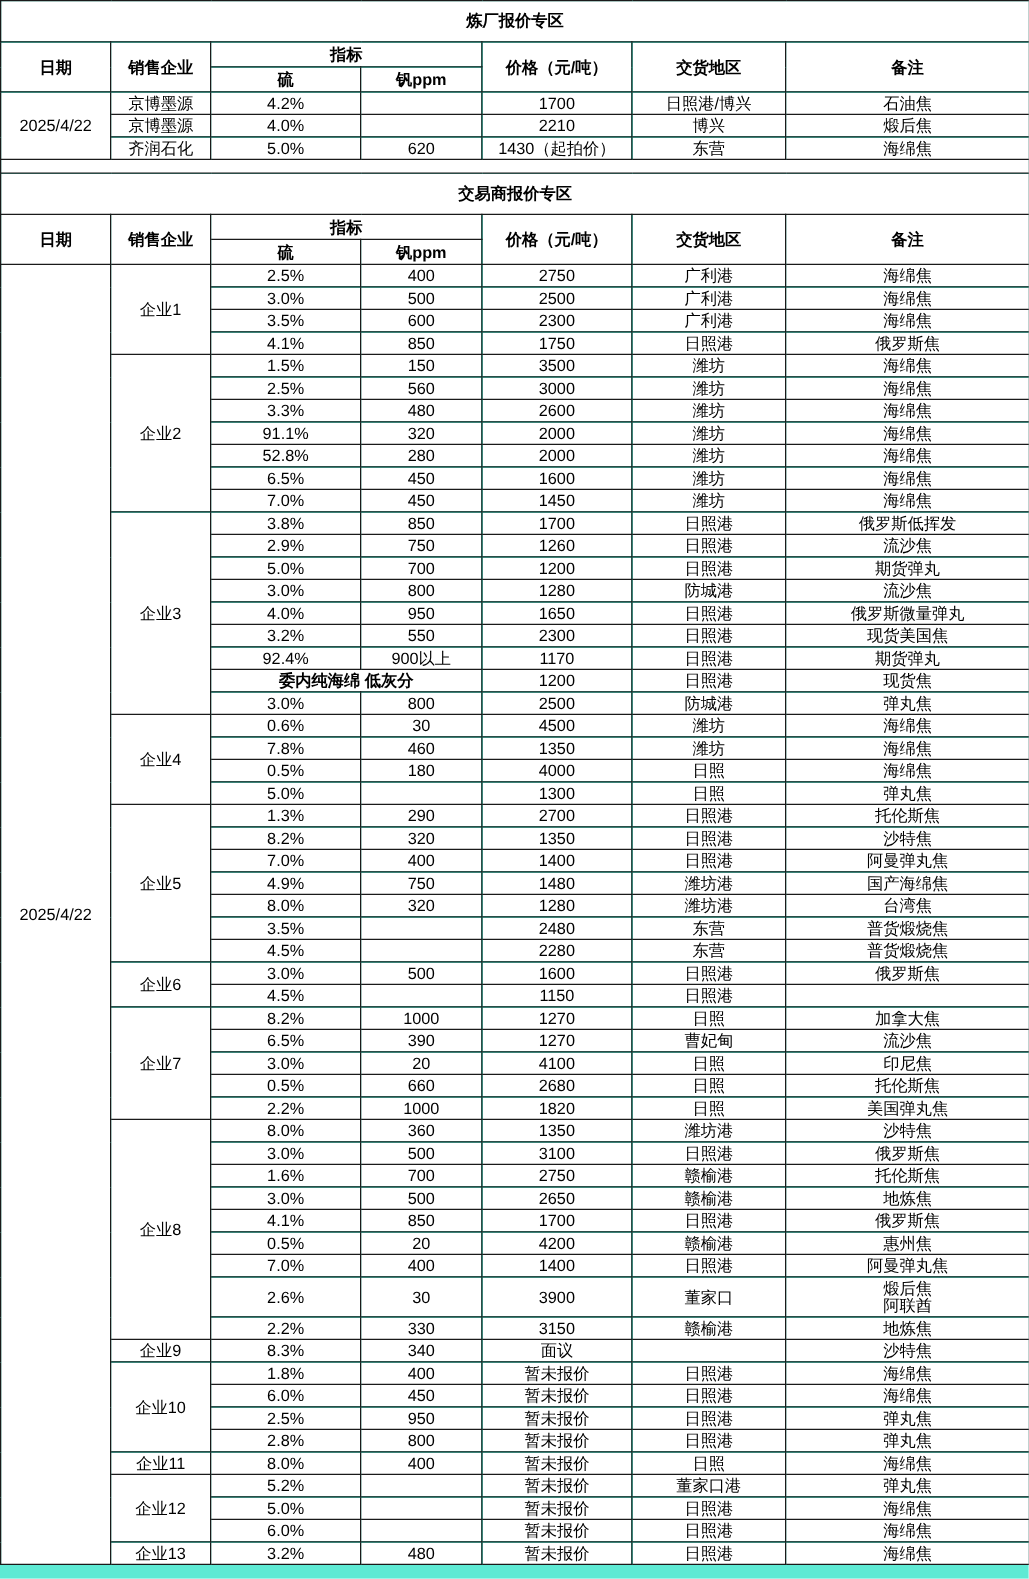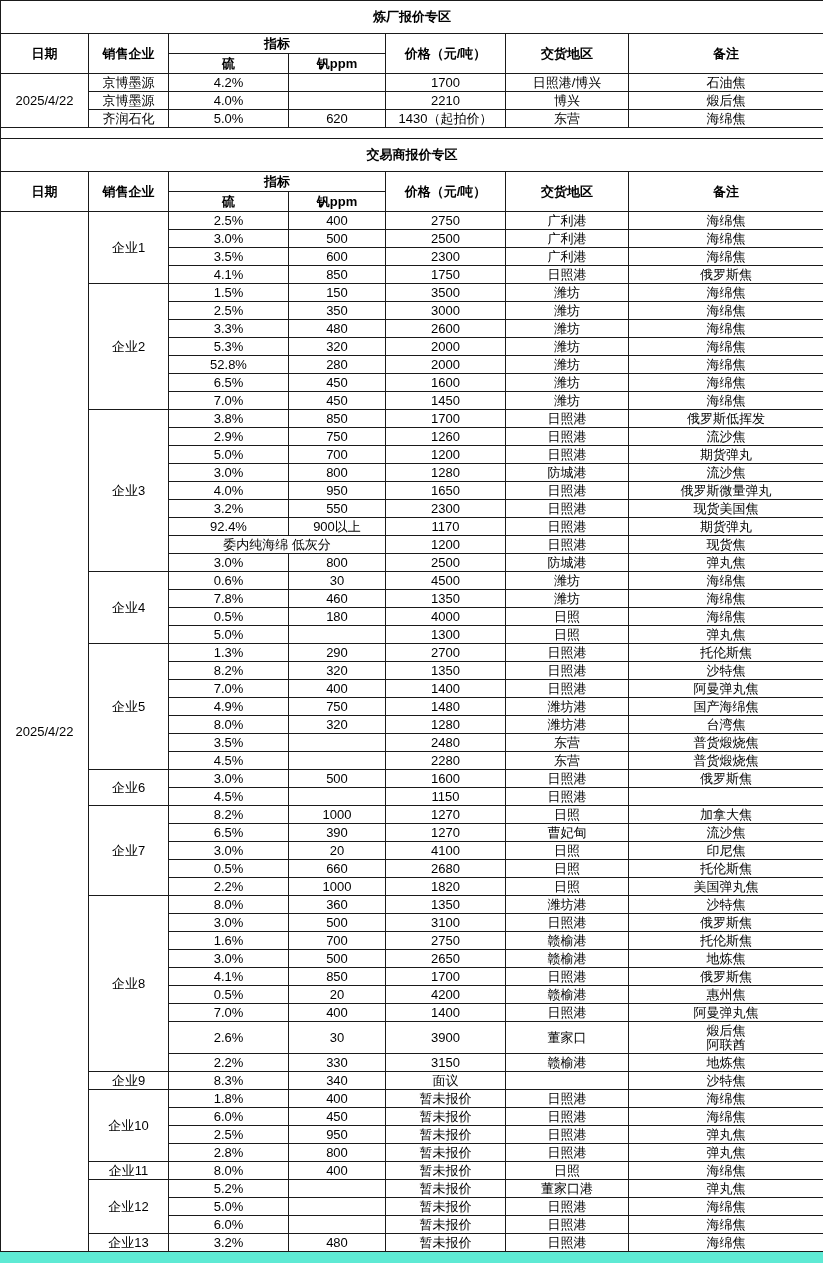--- a/index.html
+++ b/index.html
@@ -53,21 +53,21 @@
     background:#4472C4;
     border:1px solid #2a4f93;
     height:10px;
     padding:0;
   }
   td.num{font-size:13px;}
   td.ent{font-size:13px;}
   td.blackout{background:#000000;border:1px solid #000;}
   td.dateCell{font-size:12.5px;}
   td.two-line{white-space:normal;line-height:1.15;font-size:13px;}
-  td.wide-merge{font-size:13px;}
+  td.wide-merge{font-size:13px;font-weight:bold;}
   .r18{height:18px;}
   .r32{height:32px;}
   
 </style>
 </head>
 <body>
 
 <div id="sheet">
   <table class="grid">
     <colgroup>
@@ -171,34 +171,34 @@
         <tr class="r18">
           <td class="ent" rowspan="7">企业2</td>
           <td class="num">1.5%</td>
           <td class="num">150</td>
           <td class="num">3500</td>
           <td>潍坊</td>
           <td>海绵焦</td>
         </tr>
         <tr class="r18">
           <td class="num">2.5%</td>
-          <td class="num">350</td>
+          <td class="num">560</td>
           <td class="num">3000</td>
           <td>潍坊</td>
           <td>海绵焦</td>
         </tr>
         <tr class="r18">
           <td class="num">3.3%</td>
           <td class="num">480</td>
           <td class="num">2600</td>
           <td>潍坊</td>
           <td>海绵焦</td>
         </tr>
         <tr class="r18">
-          <td class="num">5.3%</td>
+          <td class="num">91.1%</td>
           <td class="num">320</td>
           <td class="num">2000</td>
           <td>潍坊</td>
           <td>海绵焦</td>
         </tr>
         <tr class="r18">
           <td class="num">52.8%</td>
           <td class="num">280</td>
           <td class="num">2000</td>
           <td>潍坊</td>

